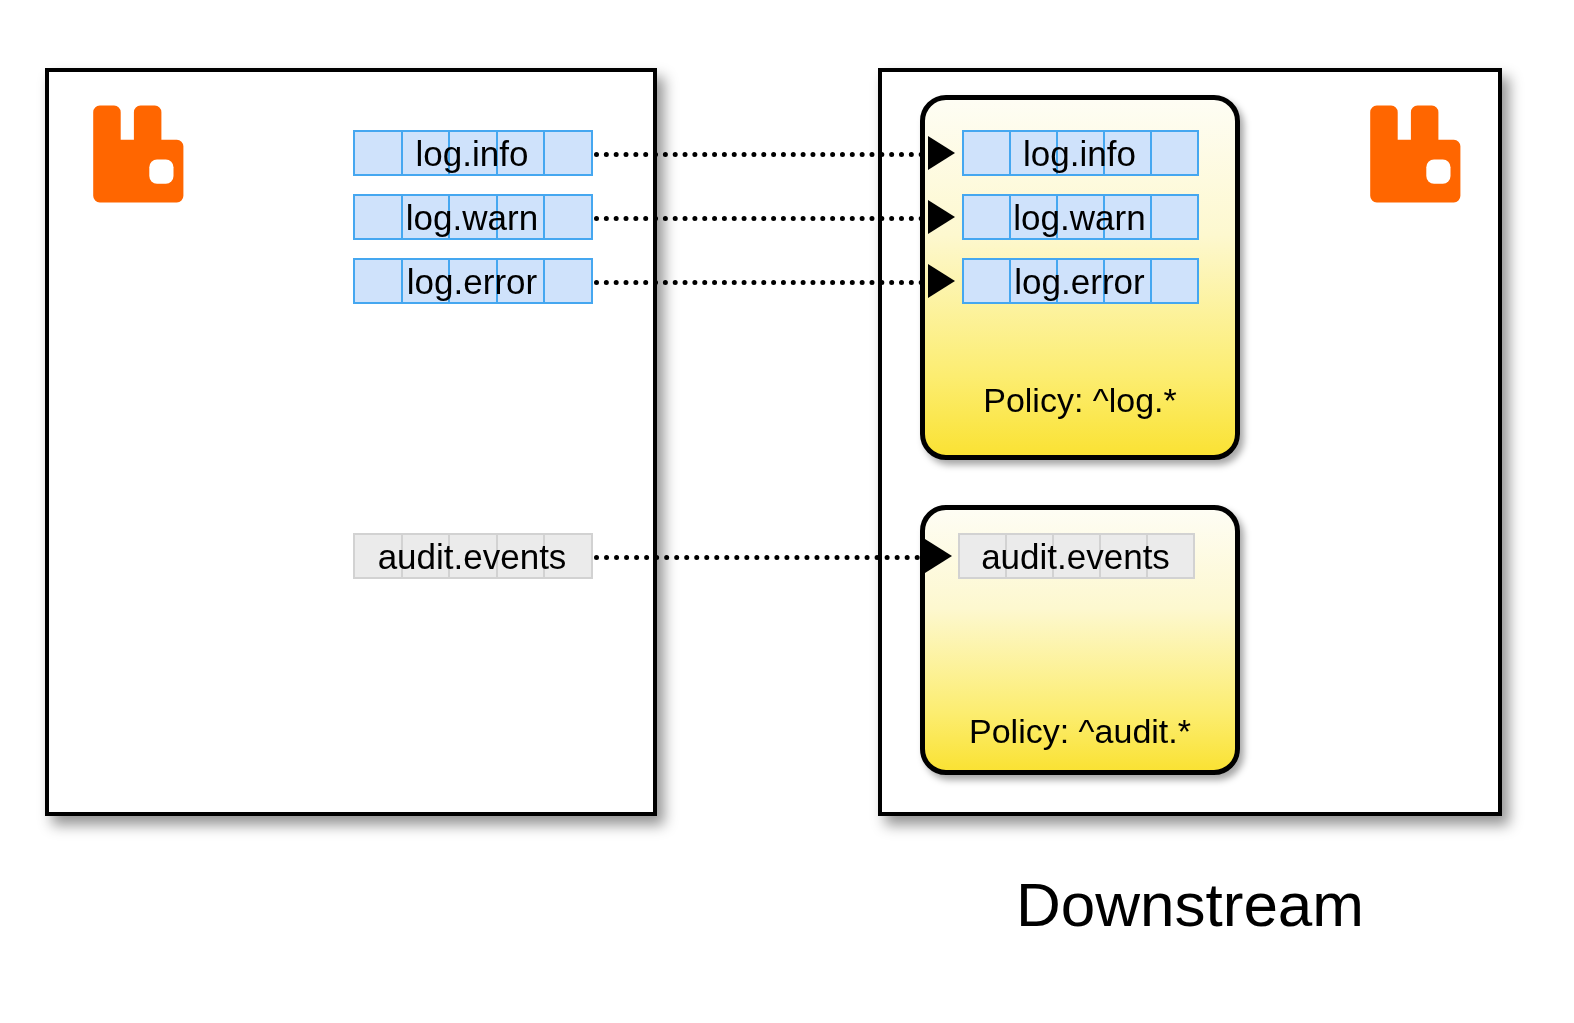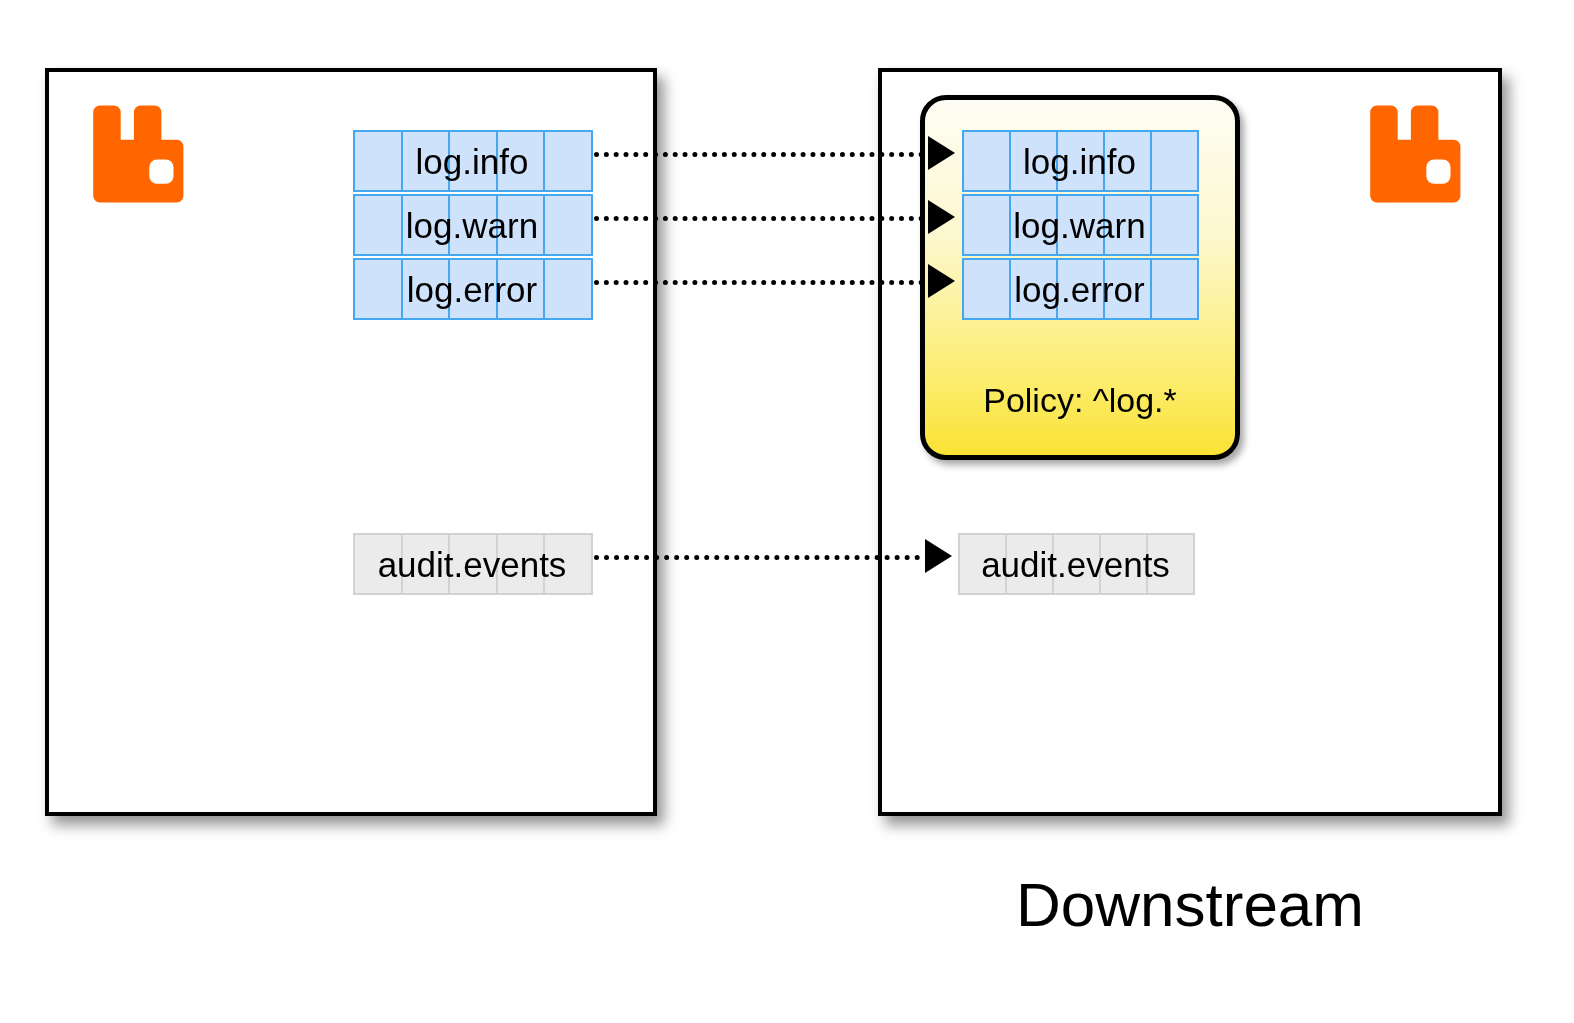--- a/index.html
+++ b/index.html
@@ -59,21 +59,21 @@
     line-height: 1;
   }
   #caption-upstream { left: 45px; top: 874px; width: 612px; }
   #caption-downstream { left: 878px; top: 874px; width: 624px; }
 
   
   .queue {
     position: absolute;
     display: flex;
     box-sizing: border-box;
-    height: 62px;
+    height: 46px;
   }
   .queue .cell {
     flex: 1 1 0;
     box-sizing: border-box;
     border: 2px solid transparent;
     margin-right: -2px;
   }
   .queue .cell:last-child { margin-right: 0; }
   .queue .qlabel {
     position: absolute;
@@ -216,20 +216,23 @@
     <svg class="rabbit-logo" id="logo-downstream" viewBox="0 0 100 100" style="position:absolute; left:475px; top:27px;">
       <path fill="#ff6600" d="M18 6 h13 a6 6 0 0 1 6 6 v25 h12 V12 a6 6 0 0 1 6 -6 h13 a6 6 0 0 1 6 6 v25 h14 a6 6 0 0 1 6 6 v45 a6 6 0 0 1 -6 6 H18 a6 6 0 0 1 -6 -6 V12 a6 6 0 0 1 6 -6 z"></path>
       <rect fill="#ffffff" x="63" y="55" width="22" height="22" rx="7"></rect>
     </svg>
   </div>
 
   <div class="policy-box" id="policy-log">
     <div class="policy-label">Policy: ^log.*</div>
   </div>
 
+  <div class="policy-box" id="policy-audit">
+    <div class="policy-label">Policy: ^audit.*</div>
+  </div>
 
   <div class="queue blue" id="q-dn-info">
     <div class="cell"></div>
     <div class="cell"></div>
     <div class="cell"></div>
     <div class="cell"></div>
     <div class="cell"></div>
     <div class="qlabel">log.info</div>
   </div>
 

